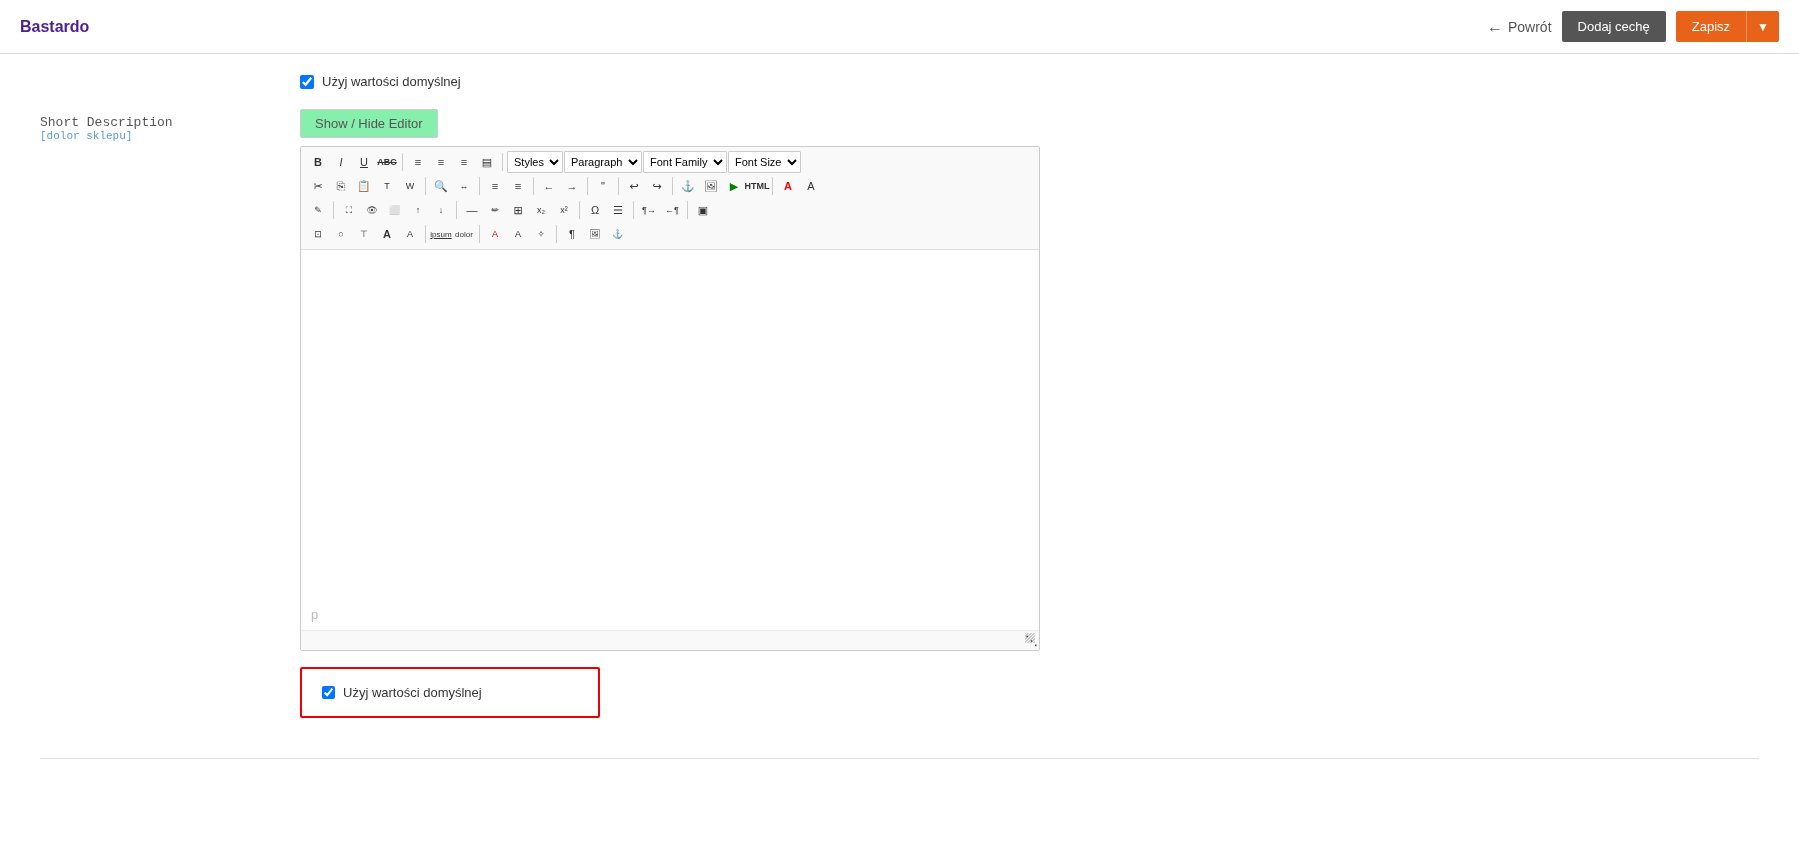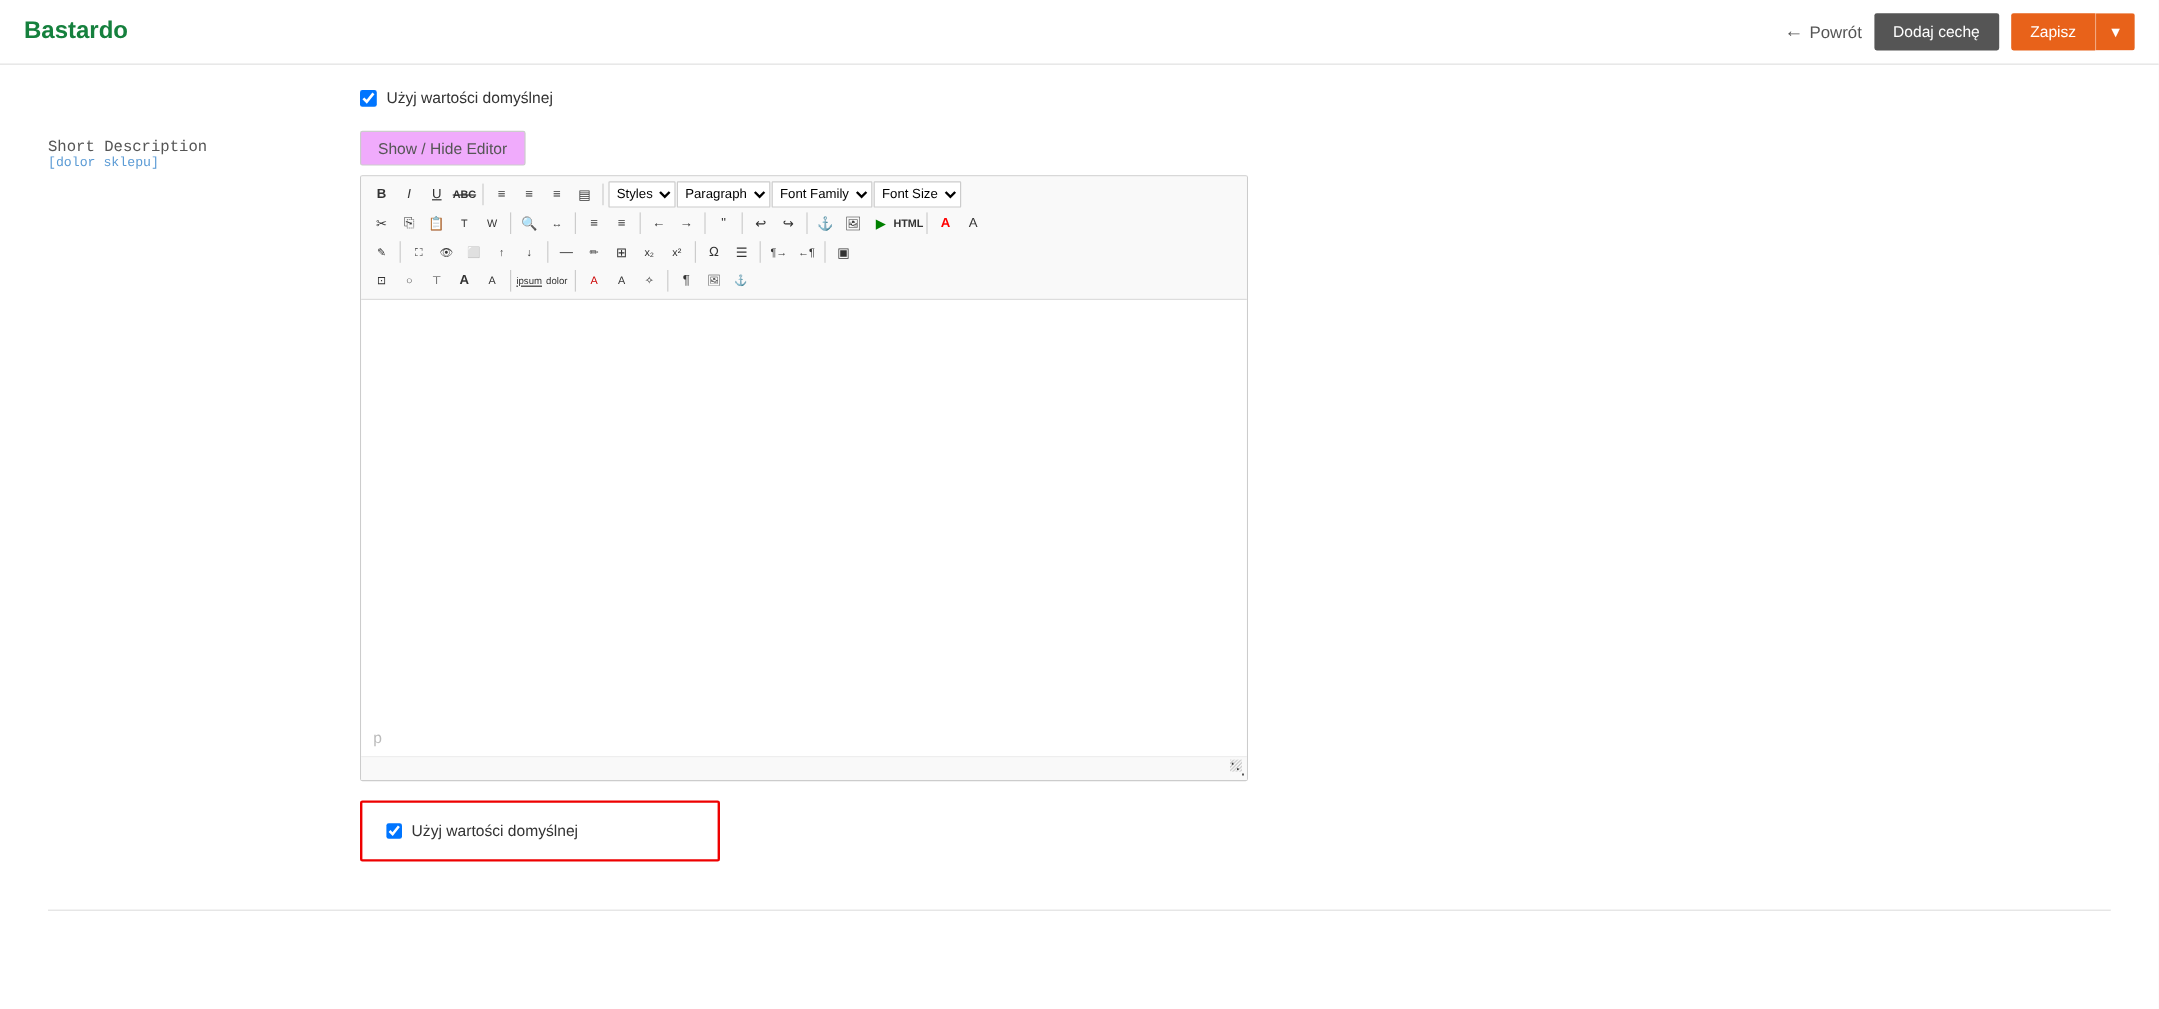--- a/index.html
+++ b/index.html
@@ -14,23 +14,23 @@
     .header {
       display: flex;
       align-items: center;
       justify-content: space-between;
       background: #fff;
       padding: 10px 20px;
       border-bottom: 1px solid #ddd;
       height: 54px;
     }
     .header-title {
-      font-size: 20px;
+      font-size: 16px;
       font-weight: bold;
-      color: #15803d;
+      color: #4c1d95;
     }
     .header-actions {
       display: flex;
       align-items: center;
       gap: 10px;
     }
     .back-link {
       display: flex;
       align-items: center;
       gap: 5px;
@@ -122,21 +122,21 @@
       height: 14px;
       cursor: pointer;
     }
     .checkbox-label {
       font-size: 13px;
       color: #333;
     }
 
     
     .btn-show-editor {
-      background: #f0abfc;
+      background: #86efac;
       border: 1px solid #ccc;
       padding: 6px 14px;
       font-size: 13px;
       cursor: pointer;
       border-radius: 2px;
       color: #555;
       margin-bottom: 8px;
     }
 
     

